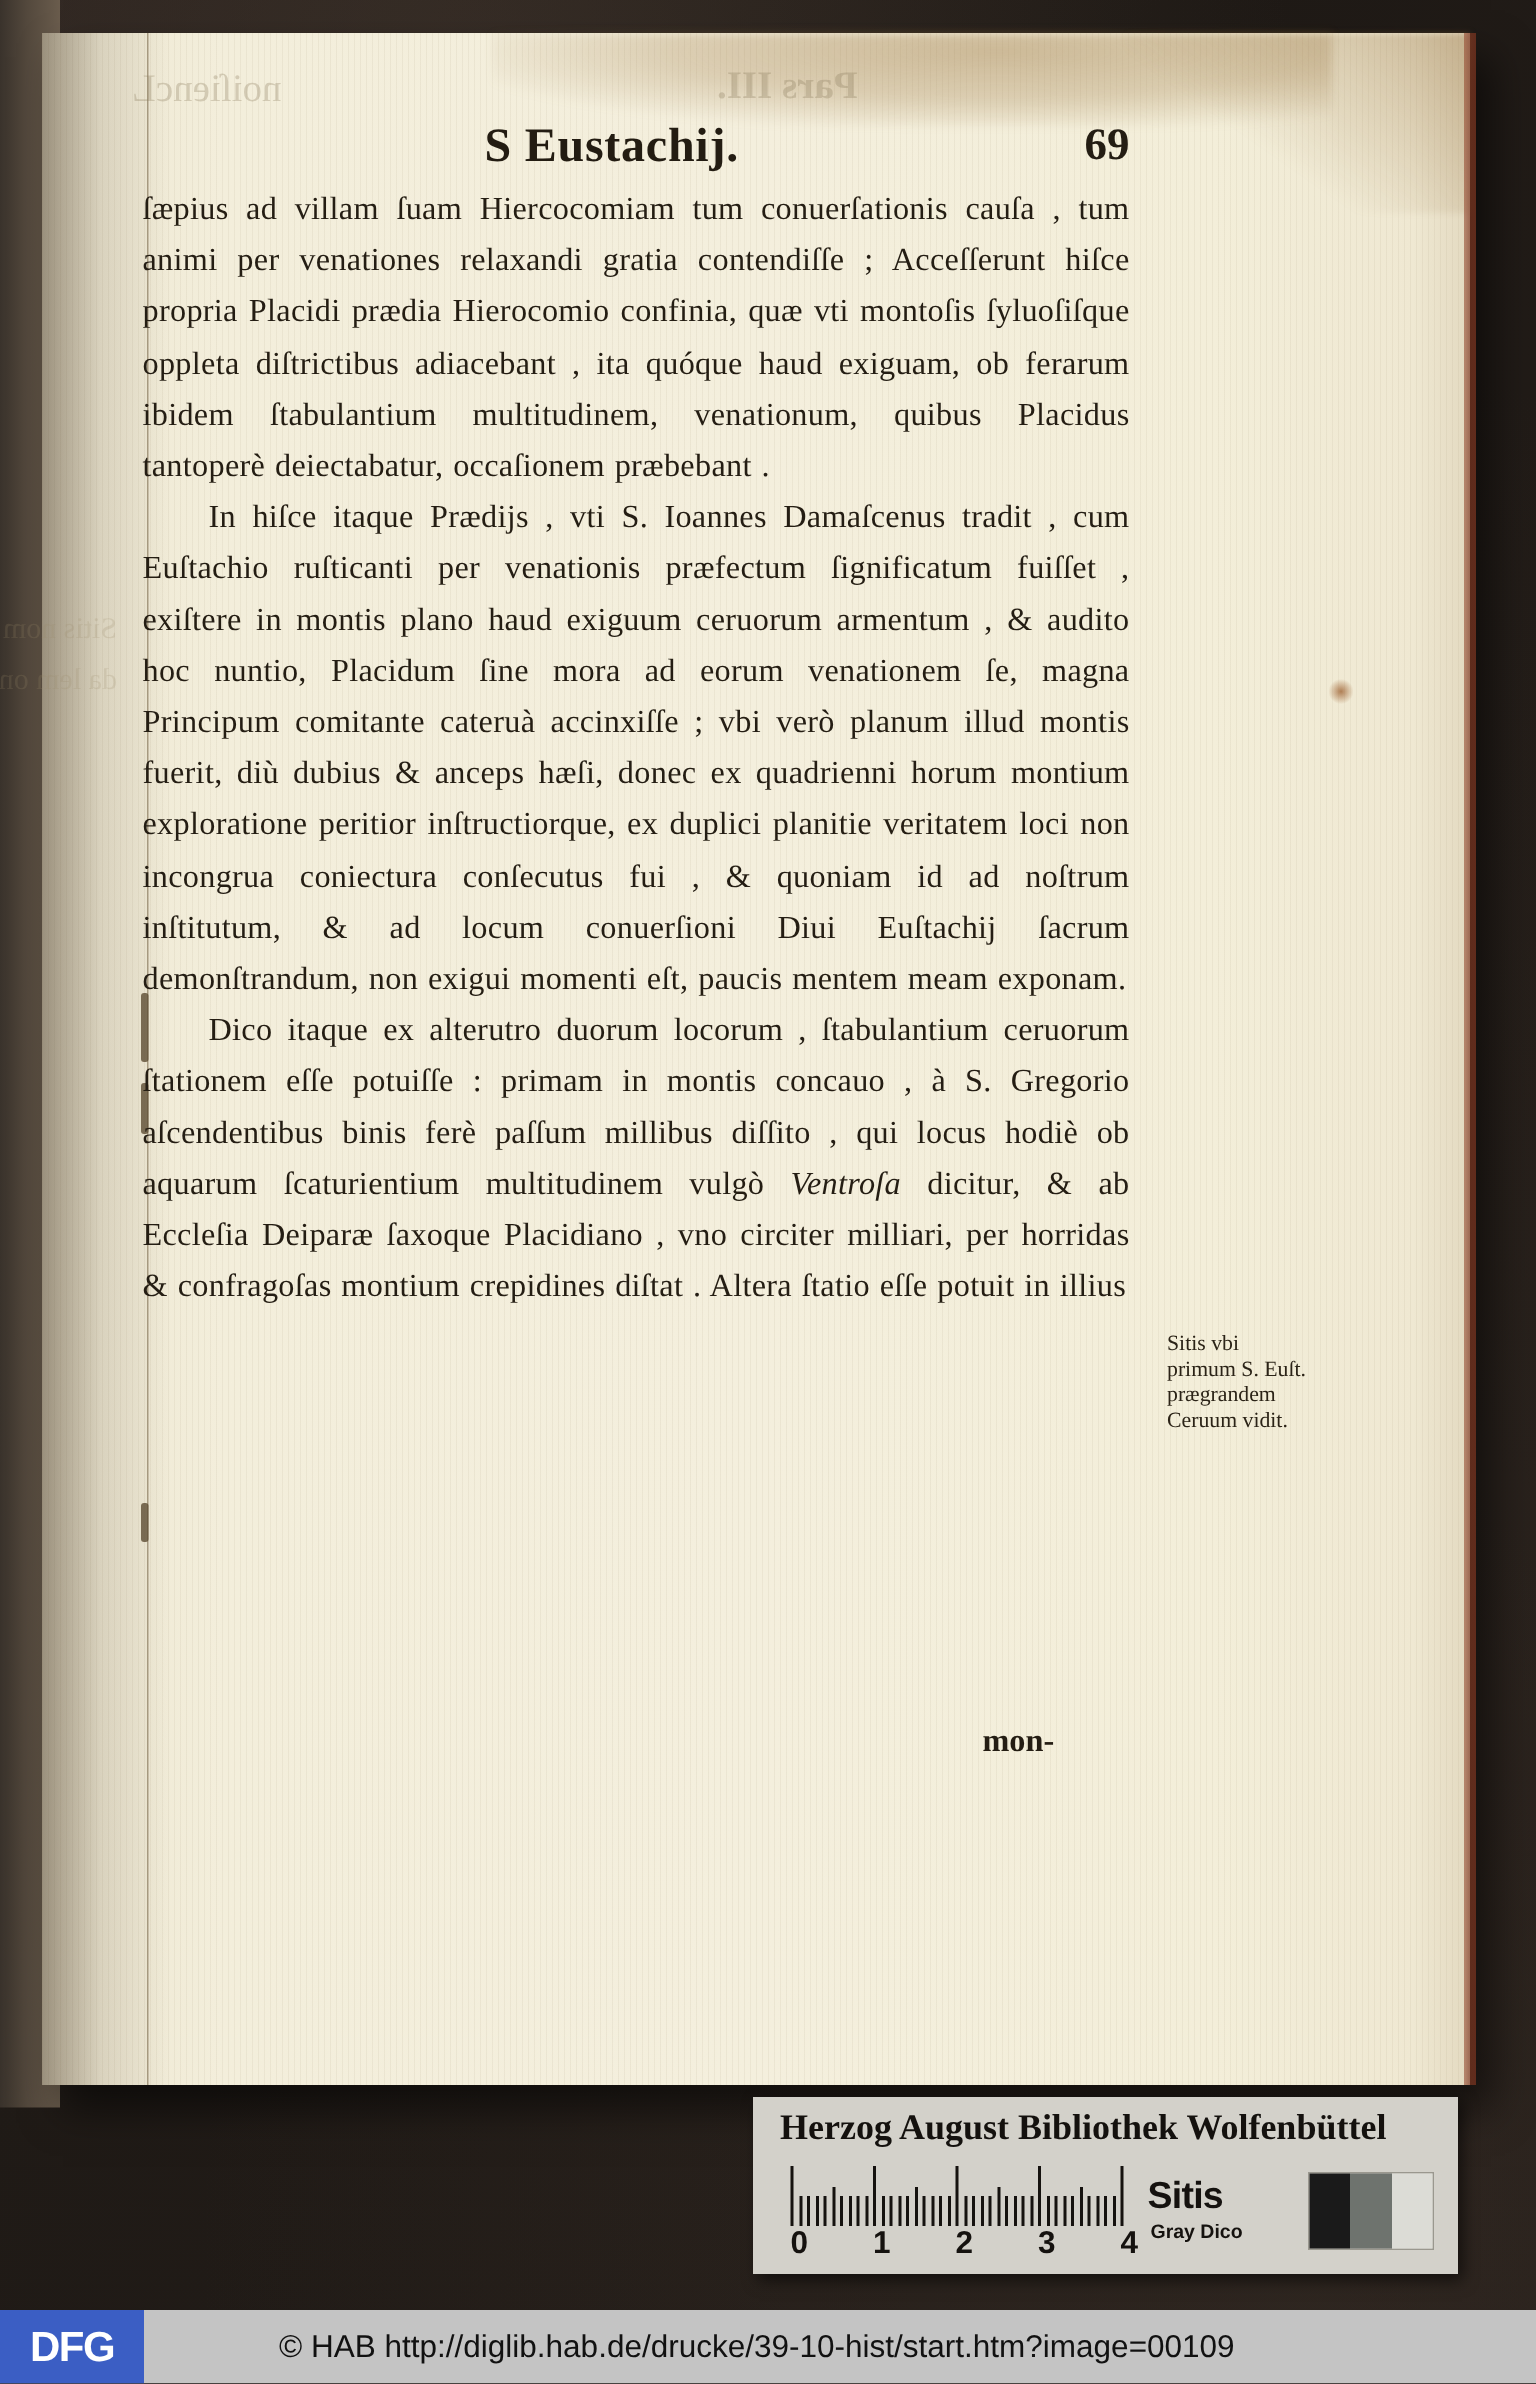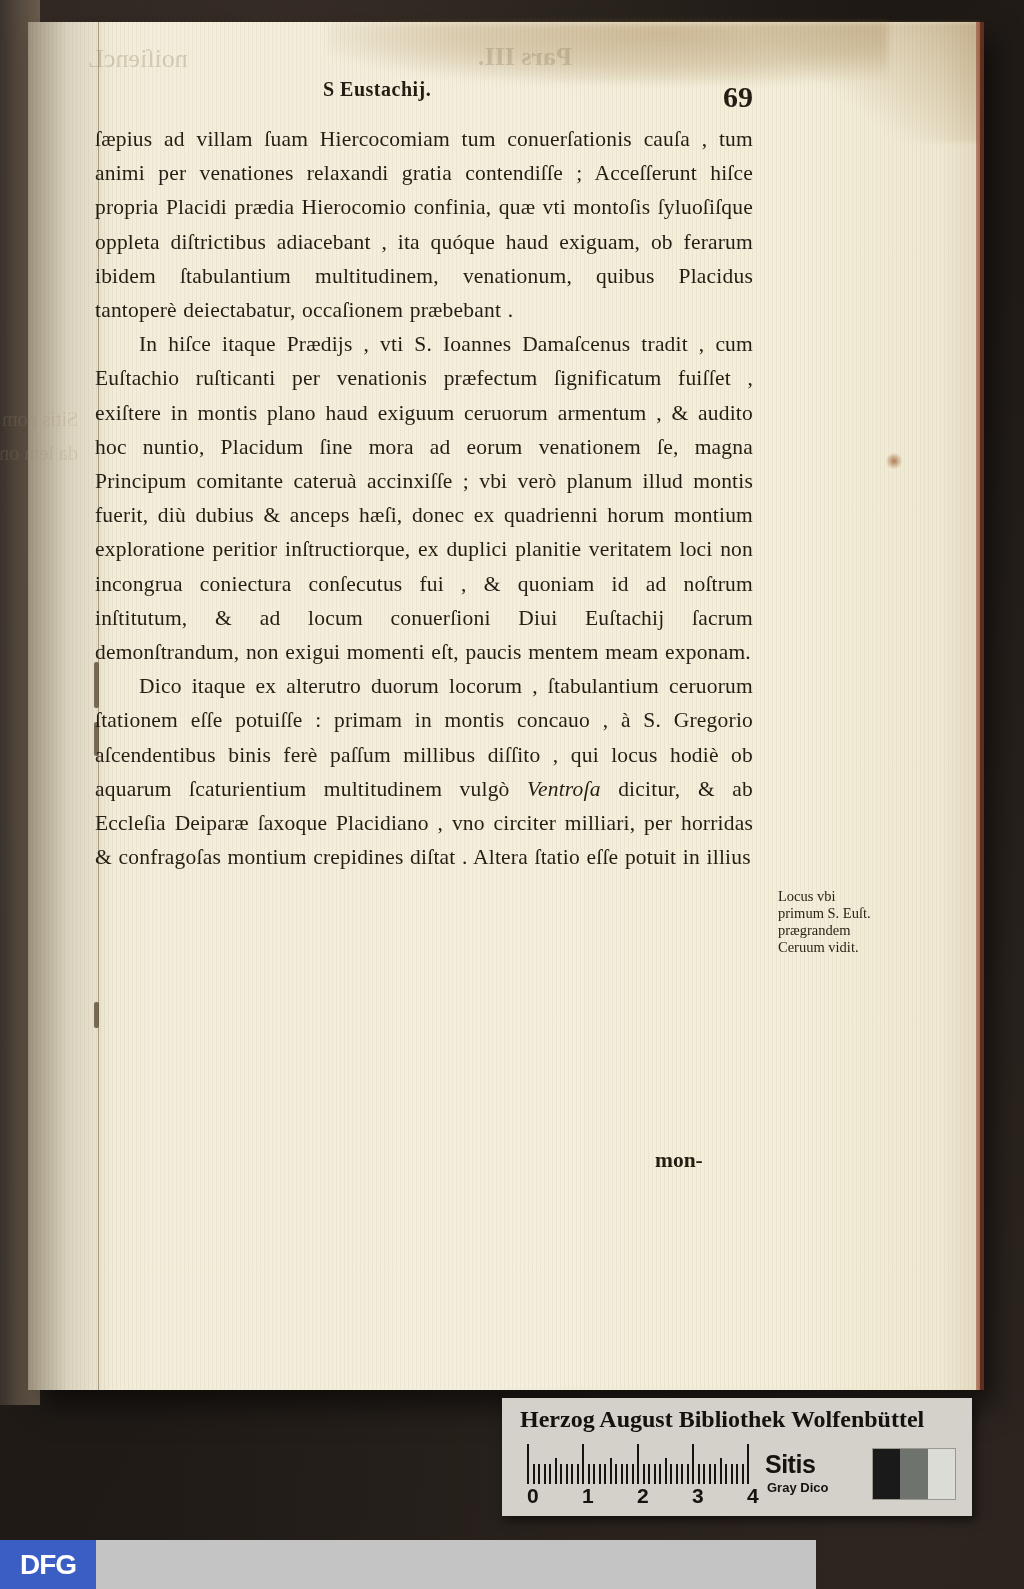--- a/index.html
+++ b/index.html
@@ -100,21 +100,21 @@
 
   
   #textblock{
     position:absolute; left:95px; top:78px; width:658px;
   }
   #running-head{
     position:relative; height:44px;
   }
   #head-title{
     position:absolute; left:228px; top:0;
-    font-size:20px; font-weight:bold; letter-spacing:.5px;
+    font-size:32px; font-weight:bold; letter-spacing:.5px;
     color:#231c12;
     font-family:"Liberation Serif", serif;
   }
   #page-number{
     position:absolute; right:0; top:2px;
     font-size:30px; font-weight:bold; color:#241d13;
     font-family:"Liberation Serif", serif;
   }
 
   .para{
@@ -180,21 +180,21 @@
     font-weight:bold; font-size:13px; color:#15120f;
   }
   #gray-patches{
     position:absolute; left:370px; top:50px; width:82px; height:50px;
     display:flex; border:1px solid #9a988f;
   }
   #gray-patches div{ flex:1 1 0; height:100%; }
 
   
   #footer{
-    position:absolute; left:0; bottom:0; width:816px; height:49px;
+    position:absolute; left:0; bottom:0; width:1024px; height:49px;
     background:#c4c4c4;
     display:flex; align-items:center;
   }
   #dfg-logo{
     width:96px; height:49px; background:#3b5ec4;
     display:flex; align-items:center; justify-content:center;
     font-family:"Liberation Sans", sans-serif;
     font-weight:bold; font-size:28px; color:#ffffff;
     letter-spacing:-1px;
     flex:0 0 auto;
@@ -239,21 +239,21 @@
   <p class="para">ſæpius ad villam ſuam Hiercocomiam tum conuerſationis cauſa , tum animi per venationes relaxandi gratia contendiſſe ; Acceſſerunt hiſce propria Placidi prædia Hierocomio confinia, quæ vti montoſis ſyluoſiſque oppleta diſtrictibus adiacebant , ita quóque haud exiguam, ob ferarum ibidem ſtabulantium multitudinem, venationum, quibus Placidus tantoperè deiectabatur, occaſionem præbebant .</p>
 
   <p class="para indent">In hiſce itaque Prædijs , vti S. Ioannes Damaſcenus tradit , cum Euſtachio ruſticanti per venationis præfectum ſignificatum fuiſſet , exiſtere in montis plano haud exiguum ceruorum armentum , &amp; audito hoc nuntio, Placidum ſine mora ad eorum venationem ſe, magna Principum comitante cateruà accinxiſſe ; vbi verò planum illud montis fuerit, diù dubius &amp; anceps hæſi, donec ex quadrienni horum montium exploratione peritior inſtructiorque, ex duplici planitie veritatem loci non incongrua coniectura conſecutus fui , &amp; quoniam id ad noſtrum inſtitutum, &amp; ad locum conuerſioni Diui Euſtachij ſacrum demonſtrandum, non exigui momenti eſt, paucis mentem meam exponam.</p>
 
   <p class="para indent">
     <span>Dico itaque ex alterutro duorum locorum , ſtabulantium ceruorum ſtationem eſſe potuiſſe : primam in montis concauo , à S. Gregorio aſcendentibus binis ferè paſſum millibus diſſito , qui locus hodiè ob aquarum ſcaturientium multitudinem vulgò </span><em>Ventroſa</em><span> dicitur, &amp; ab Eccleſia Deiparæ ſaxoque Placidiano , vno circiter milliari, per horridas &amp; confragoſas montium crepidines diſtat . Altera ſtatio eſſe potuit in illius</span>
   </p>
 
 </div>
 
-<div id="margin-note">Locus vbi primum S. Euſt. prægrandem Ceruum vidit.</div>
+<div id="margin-note">Sitis vbi primum S. Euſt. prægrandem Ceruum vidit.</div>
 
 <div id="catchword">mon-</div>
 
 <div id="calib-card">
   <div id="calib-title">Herzog August Bibliothek Wolfenbüttel</div>
 
   <div id="ruler">
       <div class="tick" style="left: 0px; height: 40px;"></div>
       <div class="tick" style="left: 5.5px; height: 20px;"></div>
       <div class="tick" style="left: 11px; height: 20px;"></div>
@@ -308,13 +308,14 @@
   <div id="kodak-sub">Gray Dico</div>
   <div id="gray-patches">
       <div style="background: rgb(26, 26, 26);"></div>
       <div style="background: rgb(110, 115, 110);"></div>
       <div style="background: rgb(220, 220, 214);"></div>
     </div>
 </div>
 
 <div id="footer" style="background: rgb(196, 196, 196);">
   <div id="dfg-logo" style="background: rgb(59, 94, 196);">DFG</div>
+  <div id="footer-text">© HAB http://diglib.hab.de/drucke/39-10-hist/start.htm?image=00109</div>
 </div>
 
 </body></html>

